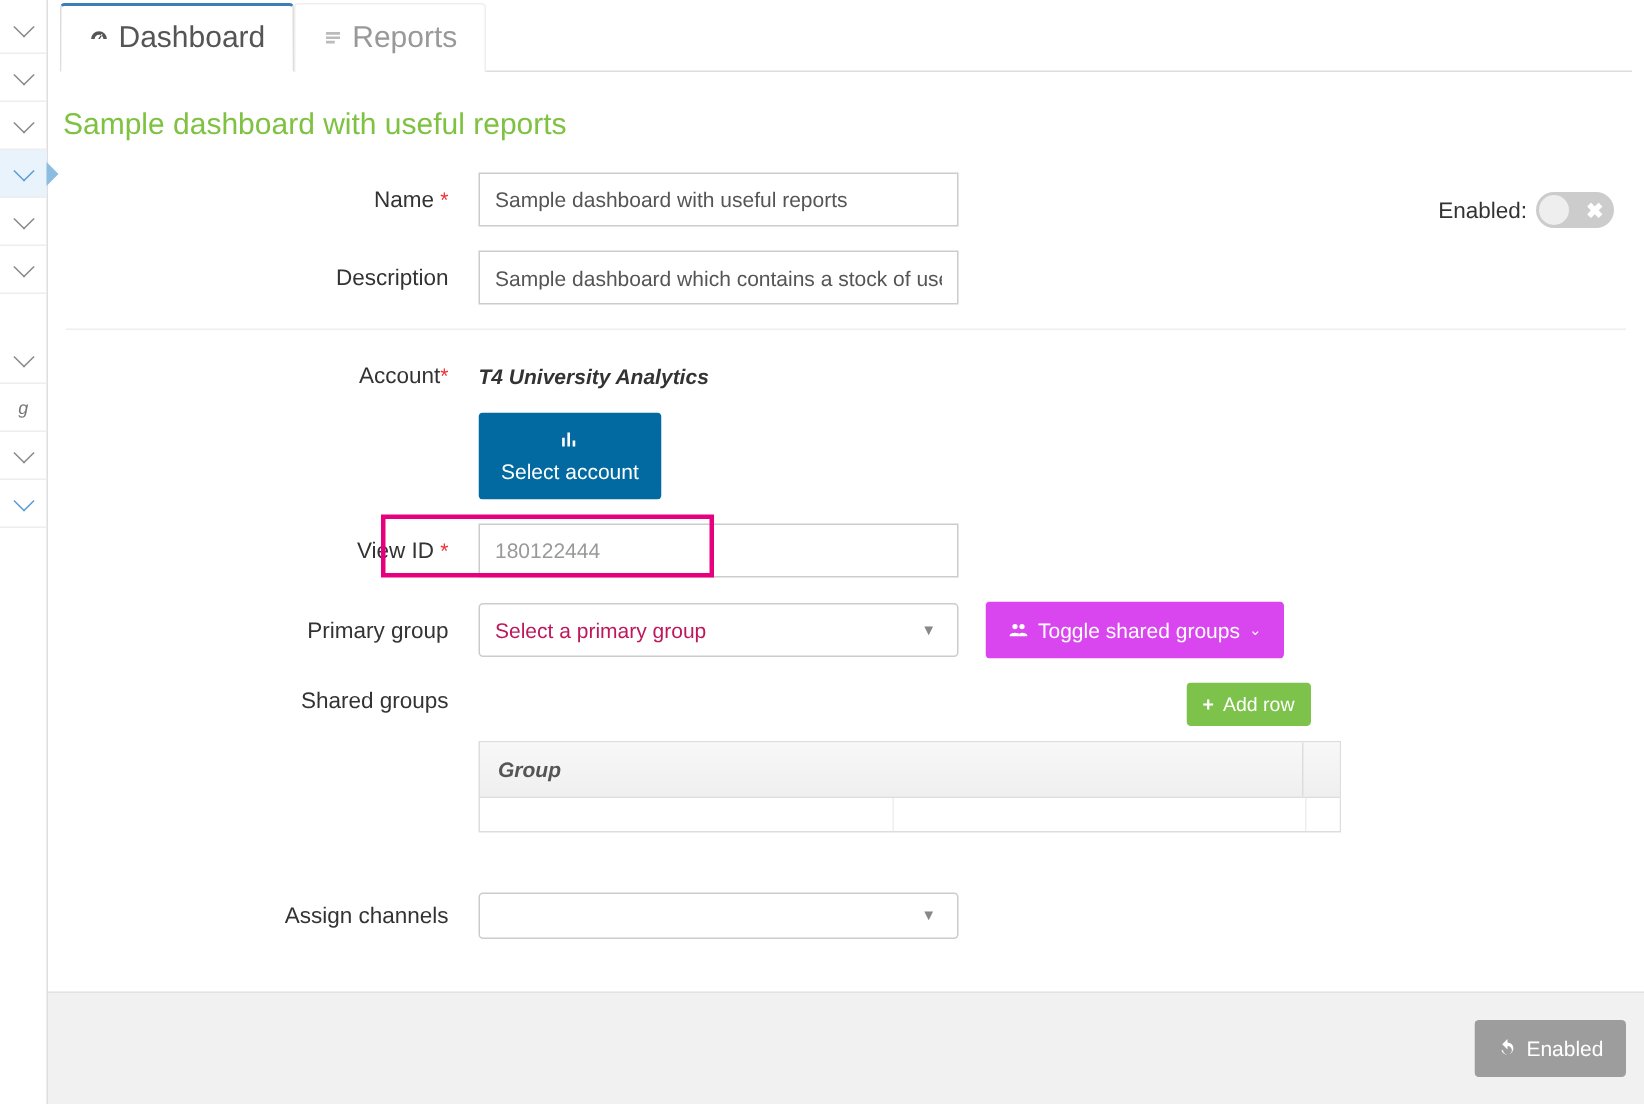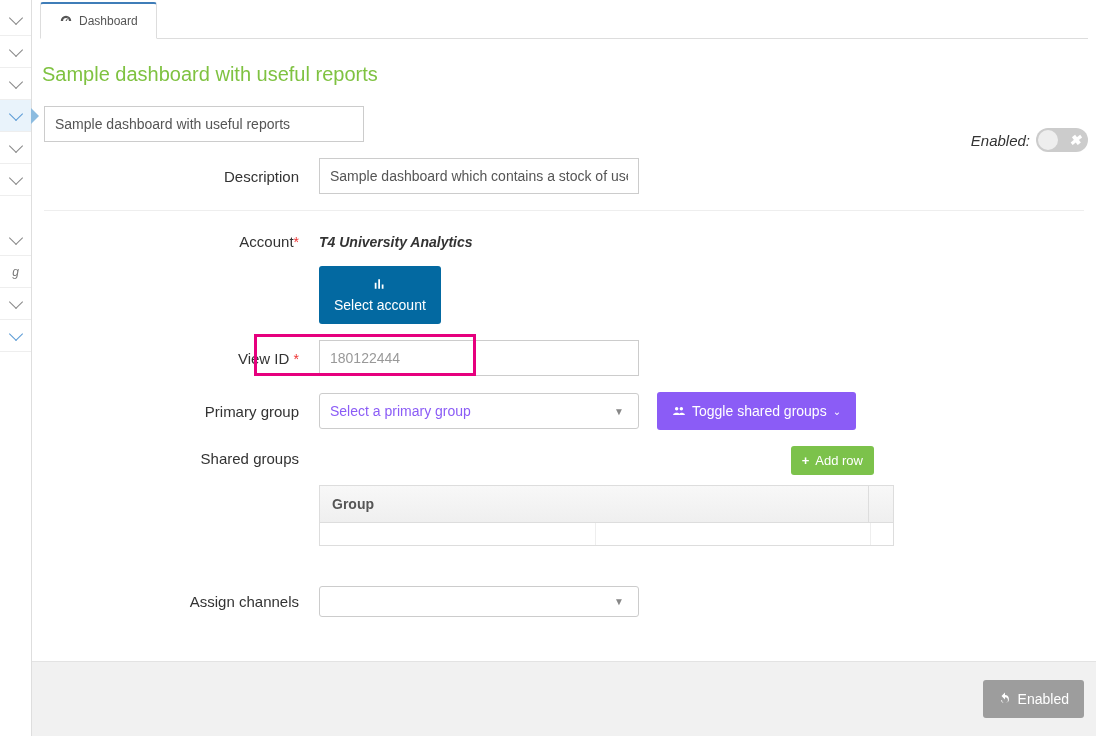--- a/index.html
+++ b/index.html
@@ -63,21 +63,21 @@
     display:flex;
     border-bottom:1px solid #ddd;
     margin-top:2px;
   }
   .tab {
     display:flex;
     align-items:center;
     gap:6px;
     padding:10px 18px;
     color:#999;
-    font-size:12px;
+    font-size:20px;
     border:1px solid transparent;
     border-bottom:none;
     cursor:pointer;
     margin-bottom:-1px;
     background:#fff;
   }
   .tab.active {
     color:#555;
     border:1px solid #ddd;
     border-top:2px solid #3f7db8;
@@ -86,27 +86,26 @@
   }
   .tab svg { width:14px; height:14px; }
   .page-title {
     font-size:20px;
     color:#7fc241;
     padding:24px 2px 20px 2px;
     font-weight:400;
   }
   .enabled-row{
     position:absolute;
-    right:8px;
+    right:20px;
     top:128px;
     display:flex;
     align-items:center;
     gap:6px;
     font-size:15px;
-    font-style:italic;
   }
   .toggle {
     width:52px;height:24px;
     background:#ccc;
     border-radius:12px;
     position:relative;
     cursor:pointer;
   }
   .toggle .knob{
     position:absolute;left:2px;top:2px;width:20px;height:20px;border-radius:50%;
@@ -133,21 +132,21 @@
   .req { color:#e33; font-size:14px; }
   .row .field { flex:1; display:flex; align-items:center; gap:18px;}
   input[type=text], .select {
     border:1px solid #ccc;
     padding:9px 10px;
     font-size:14px;
     color:#555;
     background:#fff;
     outline:none;
   }
-  input[type=text]::placeholder, .placeholder { color:#8b5cf6; }
+  input[type=text]::placeholder, .placeholder { color:#be185d; }
   .w320 { width:320px; }
   .select {
     width:320px;
     display:flex;
     justify-content:space-between;
     align-items:center;
     cursor:pointer;
     border-radius:3px;
   }
   .select .caret{
@@ -163,21 +162,21 @@
     align-items:center;
     gap:6px;
     border:1px solid transparent;
     padding:10px 14px;
     font-size:14px;
     border-radius:3px;
     cursor:pointer;
     color:#fff;
   }
   .btn-blue { background:#0369a1;flex-direction:column; }
-  .btn-lightblue { background:#8b5cf6; }
+  .btn-lightblue { background:#d946ef; }
   .btn-lightblue .caret{font-size:10px;}
   .btn-green { background:#7cc24b; font-size:13px; padding:6px 10px;}
   .btn-grey { background:#9d9d9d; }
   .btn-primary { background:#2d78c4; }
   .highlight-box{
     position:absolute;
     border:3px solid #e6007e;
     width:222px;
     height:42px;
     pointer-events:none;
@@ -196,20 +195,21 @@
     display:flex;
     background:linear-gradient(#f8f8f8,#efefef);
     border-bottom:1px solid #ddd;
   }
   .sg-head .col{
     flex:1;
     padding:10px 12px;
     font-weight:bold;
     color:#555;
     border-right:1px solid #ddd;
+    font-style:italic;
   }
   .sg-head .col:last-child{flex:0 0 22px;border-right:none;}
   .sg-body-row{
     display:flex;
     height:22px;
     background:#fff;
   }
   .sg-body-row .cell{flex:1;border-right:1px solid #eee;}
   .sg-body-row .cell:last-child{flex:0 0 22px;border-right:none;}
   
@@ -273,35 +273,42 @@
 
   <div class="main">
 
     <div class="tabs">
       <div class="tab active">
         <svg viewBox="0 0 24 24">
             <path fill="#555" d="M12 3a9 9 0 00-9 9h4a5 5 0 0110 0h4a9 9 0 00-9-9zm-1 9l4-6 1 1-3 5h-2z"></path>
           </svg>
         <span>Dashboard</span>
       </div>
+      <div class="tab" style="border:1px solid #eee;border-bottom:none;border-radius:3px 3px 0 0;">
+        <svg viewBox="0 0 24 24">
+            <path fill="#bbb" d="M4 4h16v3H4zM4 9h16v3H4zM4 14h10v3H4z"></path>
+          </svg>
+        <span>Reports</span>
+      </div>
     </div>
 
     <div class="page-title">Sample dashboard with useful reports</div>
 
     <div class="enabled-row">
       <span>Enabled:</span>
       <div class="toggle">
         <div class="knob"></div>
         <div class="x">✖</div>
       </div>
     </div>
 
     <div class="form">
 
       <div class="row">
+        <div class="label"><span>Name</span> <span class="req">*</span></div>
         <div class="field">
             <input type="text" class="w320" value="Sample dashboard with useful reports" style="">
           </div>
       </div>
 
       <div class="row">
         <div class="label"><span>Description</span></div>
         <div class="field">
             <input type="text" class="w320" value="Sample dashboard which contains a stock of useful" style="">
           </div>

